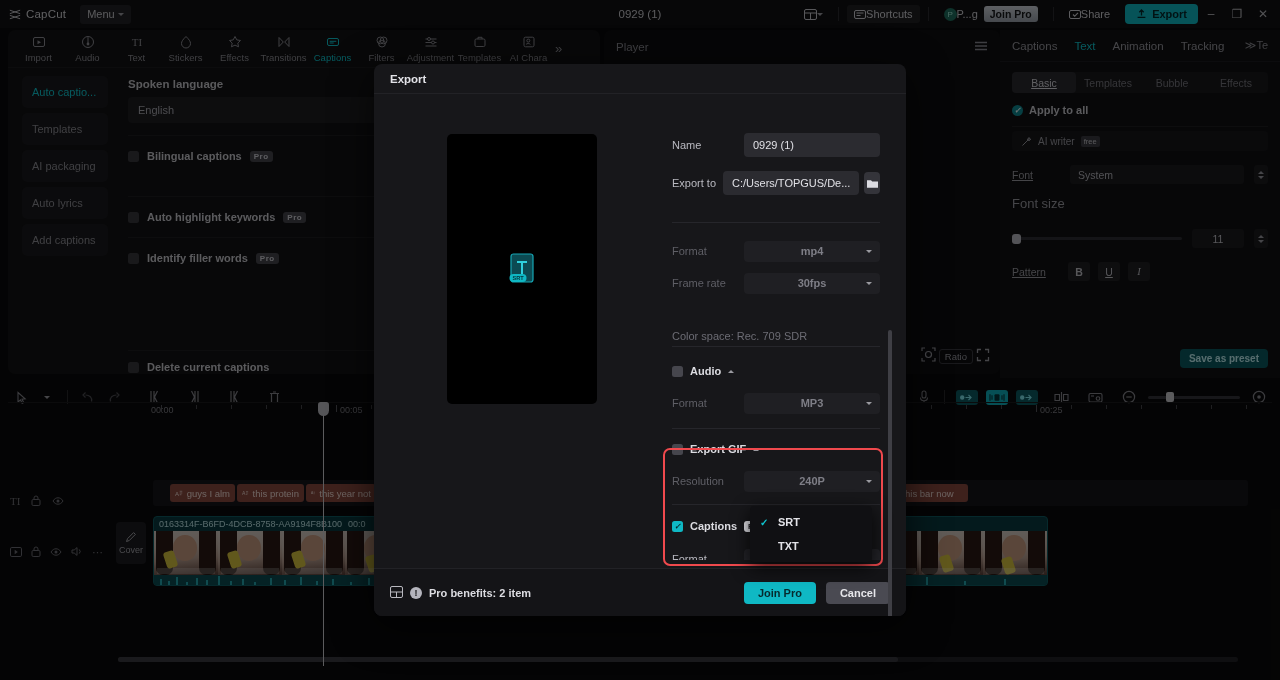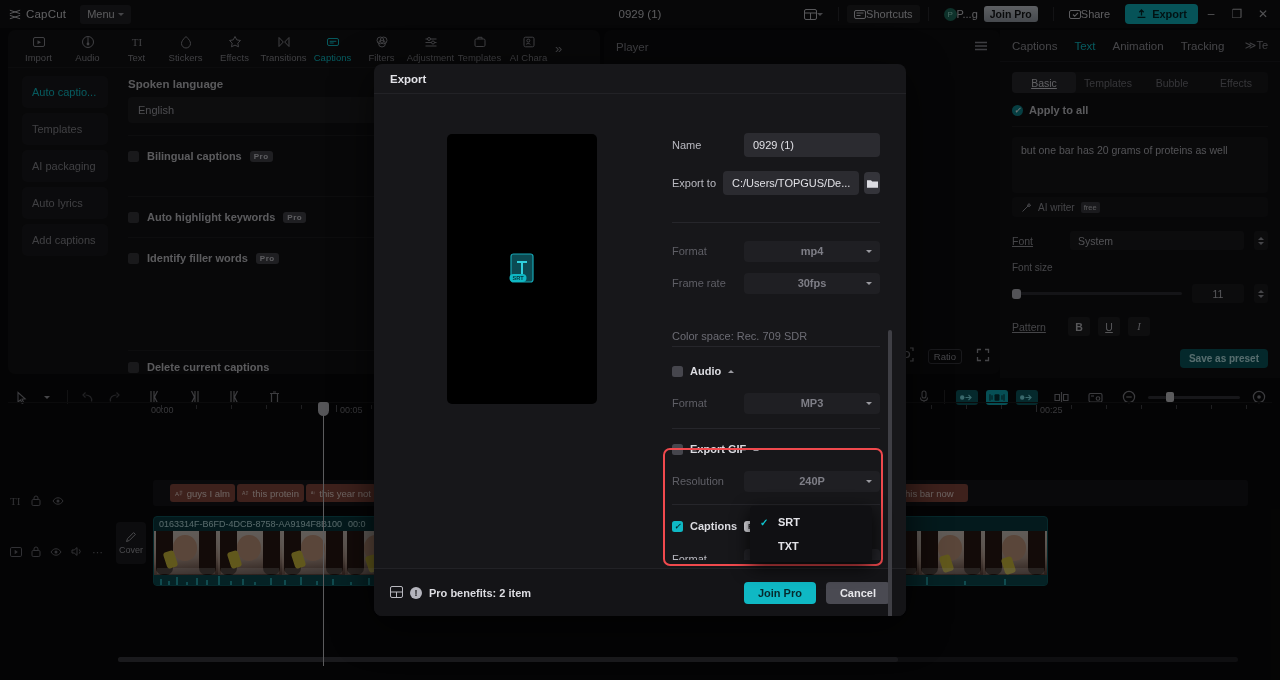--- a/index.html
+++ b/index.html
@@ -95,21 +95,21 @@
     padding:1px 4px; border-radius:3px; letter-spacing:.5px;
   }
 
   
   .player {
     position:absolute; left:604px; top:30px; width:396px; height:344px;
     background:#0e0e10; border-radius:7px;
   }
   .player-head { height:34px; display:flex; align-items:center; padding:0 12px; font-size:11.5px; color:#8b8b92; }
   .player-head .hamb { margin-left:auto; color:#8b8b92; }
-  .player-foot { position:absolute; bottom:8px; right:10px; display:flex; align-items:center; gap:14px; }
+  .player-foot { position:absolute; bottom:8px; right:10px; display:flex; align-items:center; gap:3px; }
   .ratio-chip { border:1px solid #39393f; border-radius:3px; padding:1px 5px; font-size:9.5px; color:#9a9aa1; }
 
   
   .tl-toolbar {
     position:absolute; left:8px; top:380px; width:1264px; height:34px;
     display:flex; align-items:center;
   }
   .tlb { width:26px; height:22px; display:flex; align-items:center; justify-content:center; color:#85858c; }
   .tlb.dim { color:#4a4a50; }
   .tl-vsep { width:1px; height:14px; background:#28282c; margin:0 7px; }
@@ -457,38 +457,37 @@
     <span class="s active">Basic</span>
     <span class="s">Templates</span>
     <span class="s">Bubble</span>
     <span class="s">Effects</span>
   </div>
   <div class="apply-row">
     <i class="chk-on">✓</i>
     <span>Apply to all</span>
   </div>
   <div class="hr-thin" style="margin:10px 12px 0"></div>
-  <div class="txtarea">but one bar has 20 grams of proteins as well</div>
   <div class="aiwriter">
     <svg width="11" height="11" viewBox="0 0 11 11">
         <path d="M1.5 9.5l6-6M8 1.5l.5 1.3 1.3.5-1.3.5L8 5l-.5-1.2L6.2 3.3l1.3-.5z" stroke="#9a9aa1" stroke-width="1" fill="none"></path>
       </svg>
     <span>AI writer</span>
     <span class="free-badge">free</span>
   </div>
   <div class="frow">
     <span class="lbl">Font</span>
     <span class="fontsel">System</span>
     <span class="stepper">
       <i class="caret-u"></i>
       <i class="caret-d"></i>
     </span>
   </div>
-  <div style="margin:12px 12px 0;font-size:10px;color:#9a9aa1">Font size</div>
-  <div class="frow" style="margin-top:11px">
+  <div style="margin:12px 12px 0;font-size:13px;color:#9a9aa1">Font size</div>
+  <div class="frow" style="margin-top:18px">
     <span class="fs-slider">
         <i class="fs-knob"></i>
       </span>
     <span class="numbox">11</span>
     <span class="stepper">
       <i class="caret-u"></i>
       <i class="caret-d"></i>
     </span>
   </div>
   <div class="frow" style="margin-top:14px;gap:8px">

